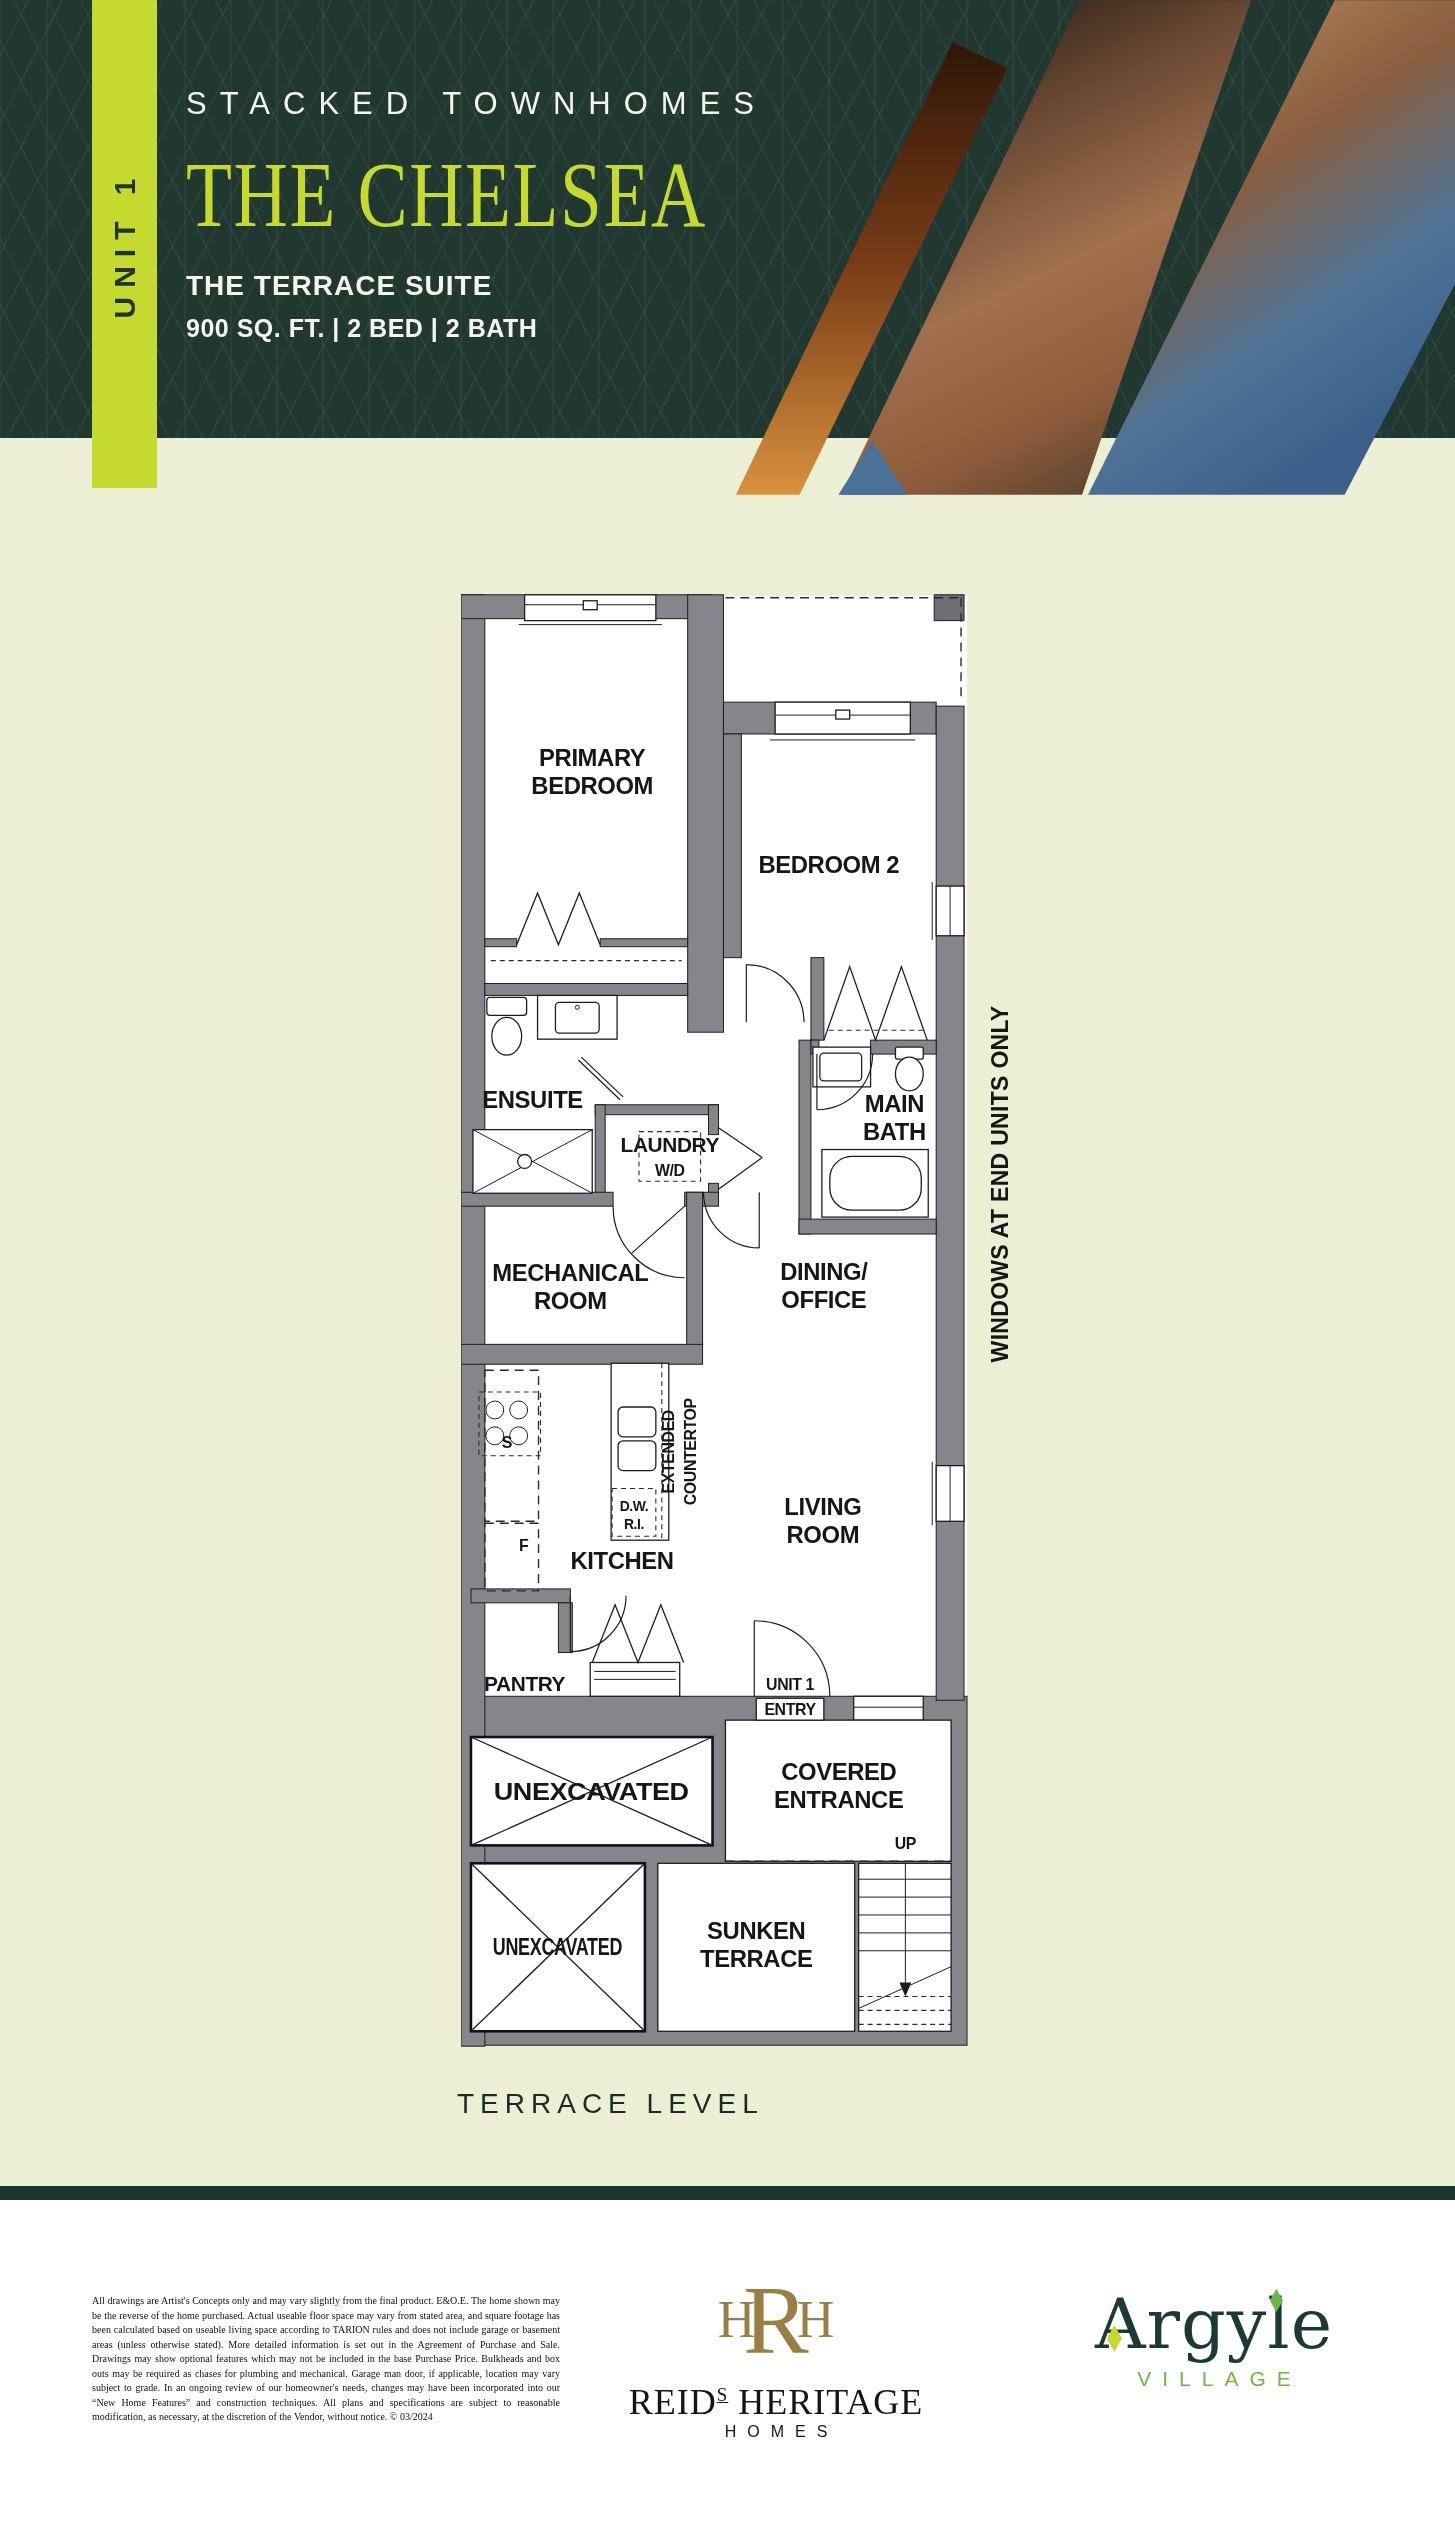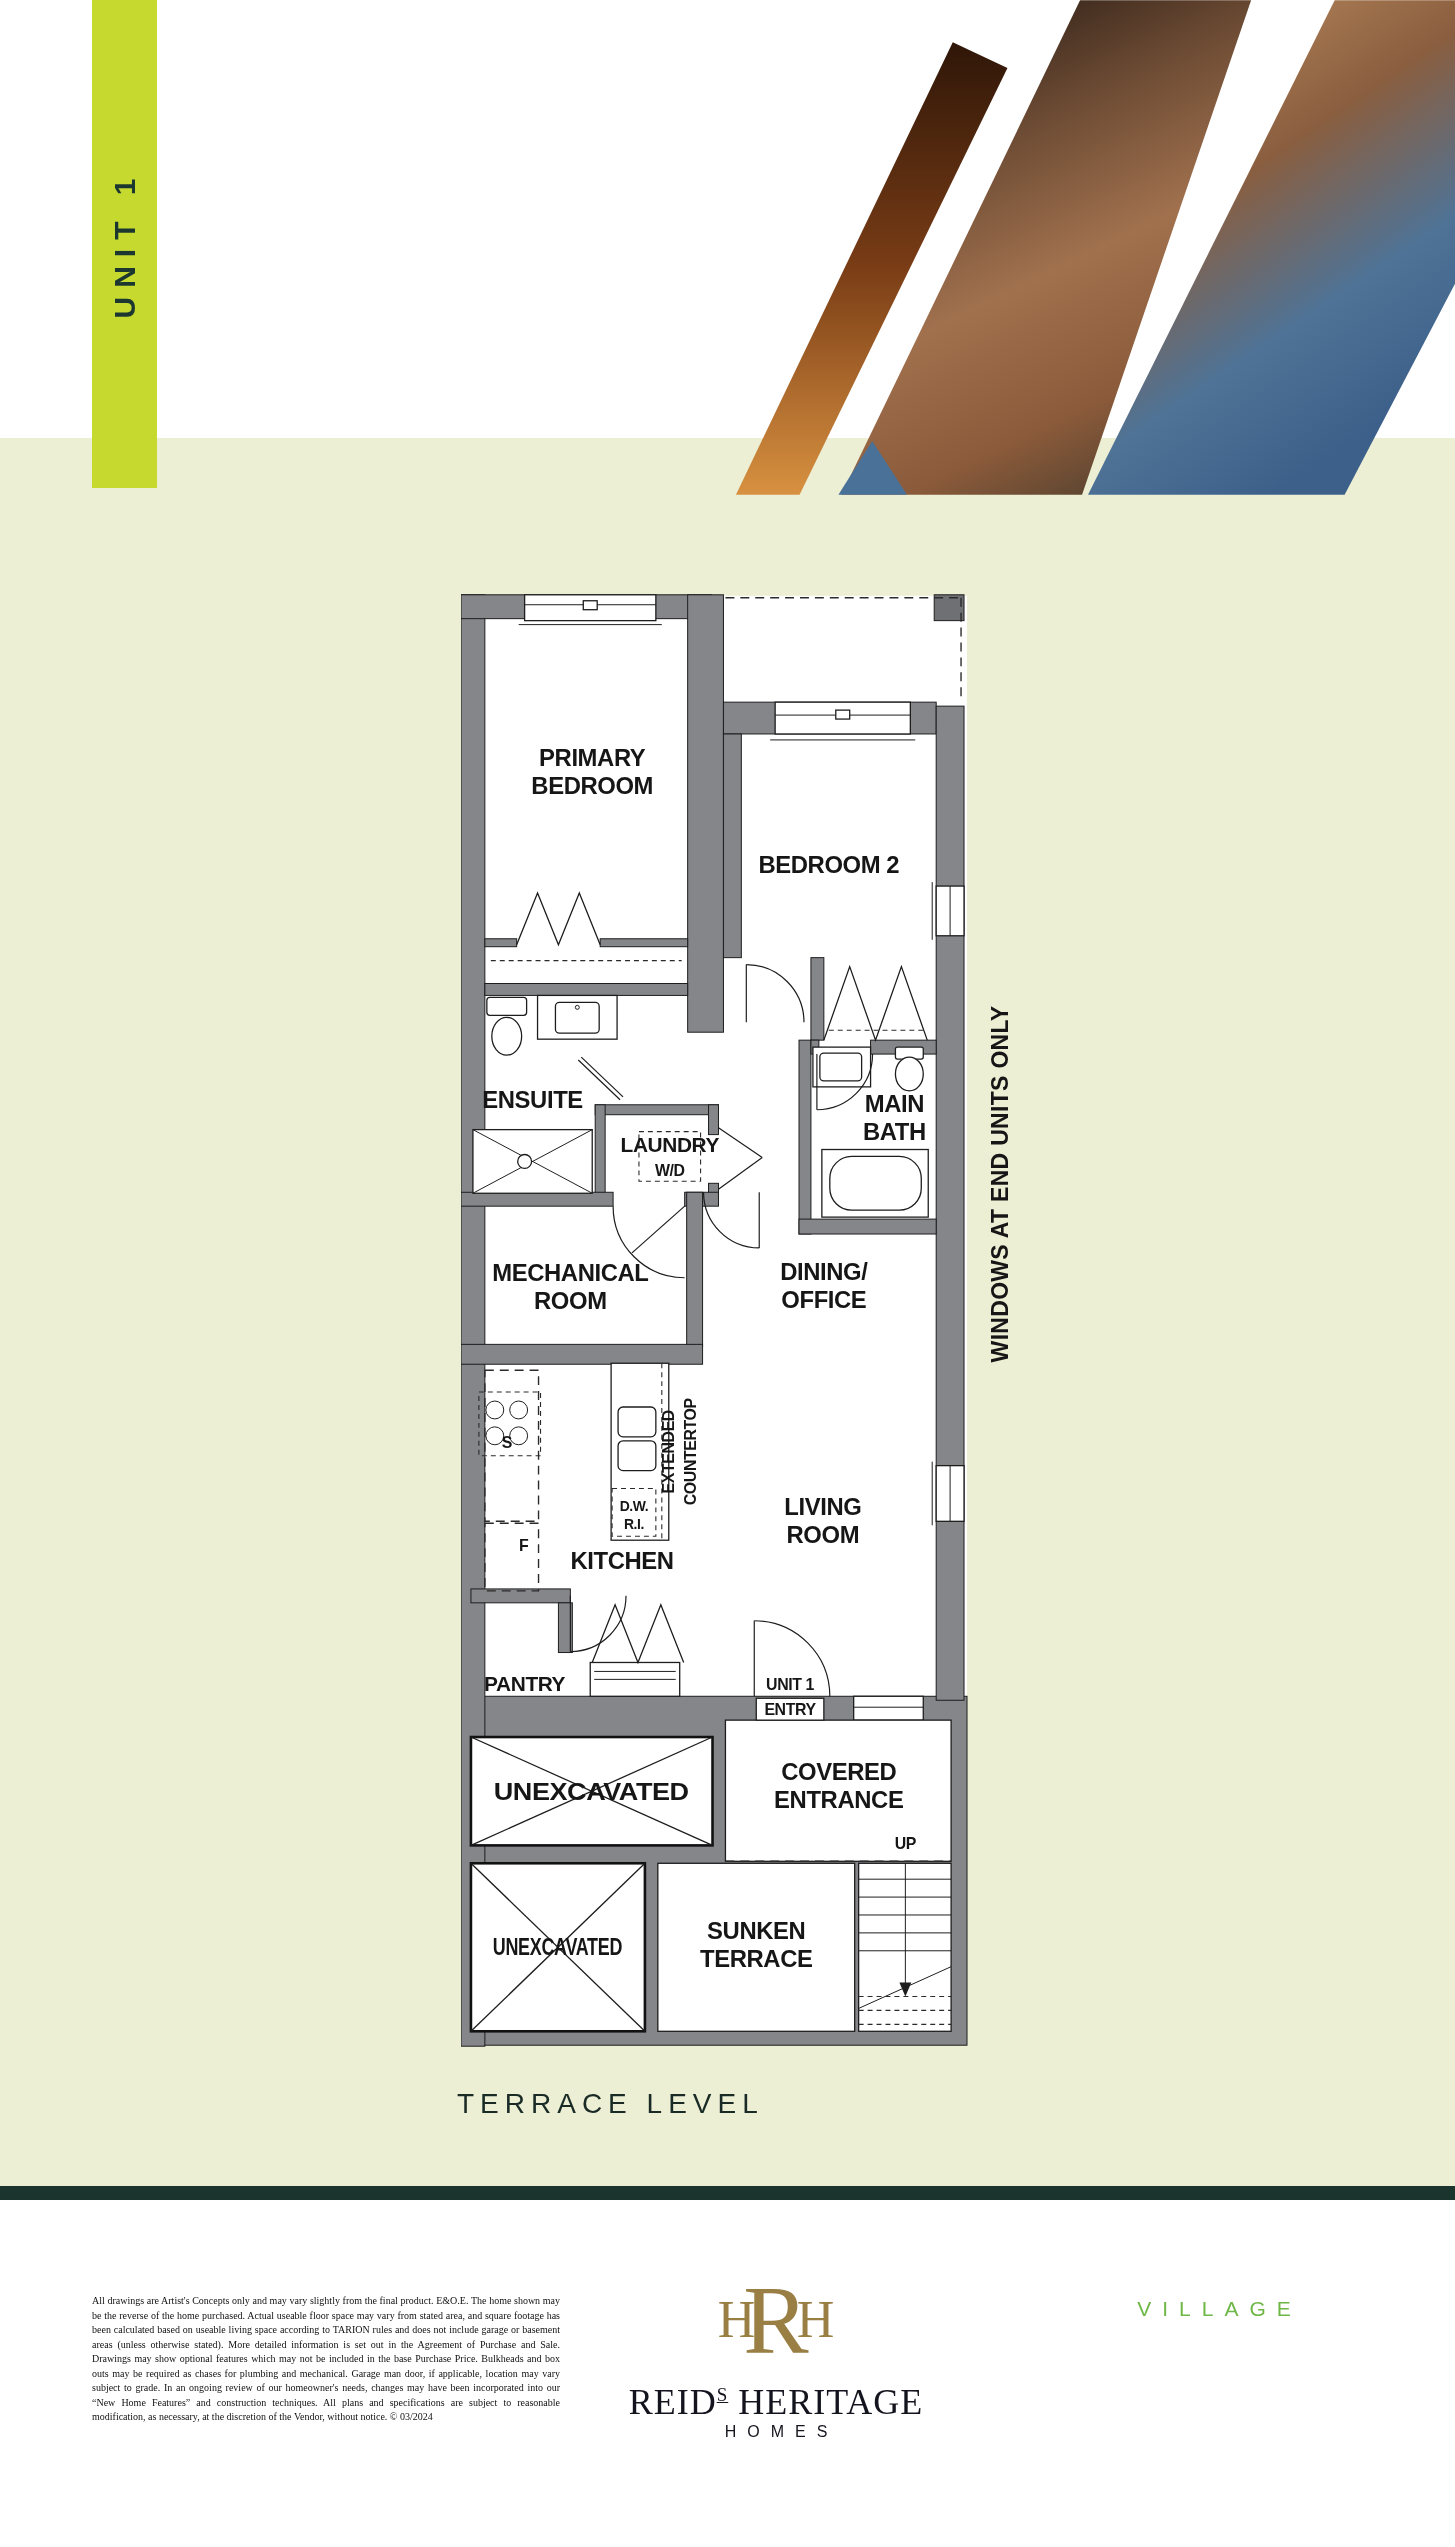--- a/index.html
+++ b/index.html
@@ -81,20 +81,28 @@
   .village { font-size:21px; font-weight:500; letter-spacing:11px; text-indent:11px;
              color:#6fb746; margin-top:8px; }
 </style>
 </head>
 <body>
 
 <div class="page">
 
   <div class="pale-bg"></div>
 
+  <div class="header">
+    <div class="title-block">
+      <div class="collection">STACKED TOWNHOMES</div>
+      <div class="model">THE CHELSEA</div>
+      <div class="suite">THE TERRACE SUITE</div>
+      <div class="specs">900 SQ. FT.  |  2 BED  |  2 BATH</div>
+    </div>
+  </div>
 
   <svg class="photo" viewBox="0 0 732 500">
     <defs>
       <linearGradient id="gHair" x1="0" y1="0" x2="0" y2="1">
         <stop offset="0" stop-color="#2f1608"></stop>
           <stop offset=".5" stop-color="#7a3d16"></stop>
         <stop offset="1" stop-color="#d89140"></stop>
       </linearGradient>
       <linearGradient id="gFace" x1=".2" y1="0" x2=".6" y2="1">
         <stop offset="0" stop-color="#241811"></stop>
@@ -361,17 +369,22 @@
     <div class="mono">
       <span class="m-h">H</span>
       <span class="m-r">R</span>
       <span class="m-h">H</span>
     </div>
     <div class="builder-name"><span>REID</span><span class="b-sup">S</span><span class="b-sp">HERITAGE</span></div>
     <div class="builder-sub">HOMES</div>
   </div>
 
   <div class="community-logo">
+    <div class="argyle-word">
+      <span>Argyle</span>
+      <span class="dia dia-a"></span>
+      <span class="dia dia-y"></span>
+    </div>
     <div class="village">VILLAGE</div>
   </div>
 
 </div>
 
 
 </body></html>

